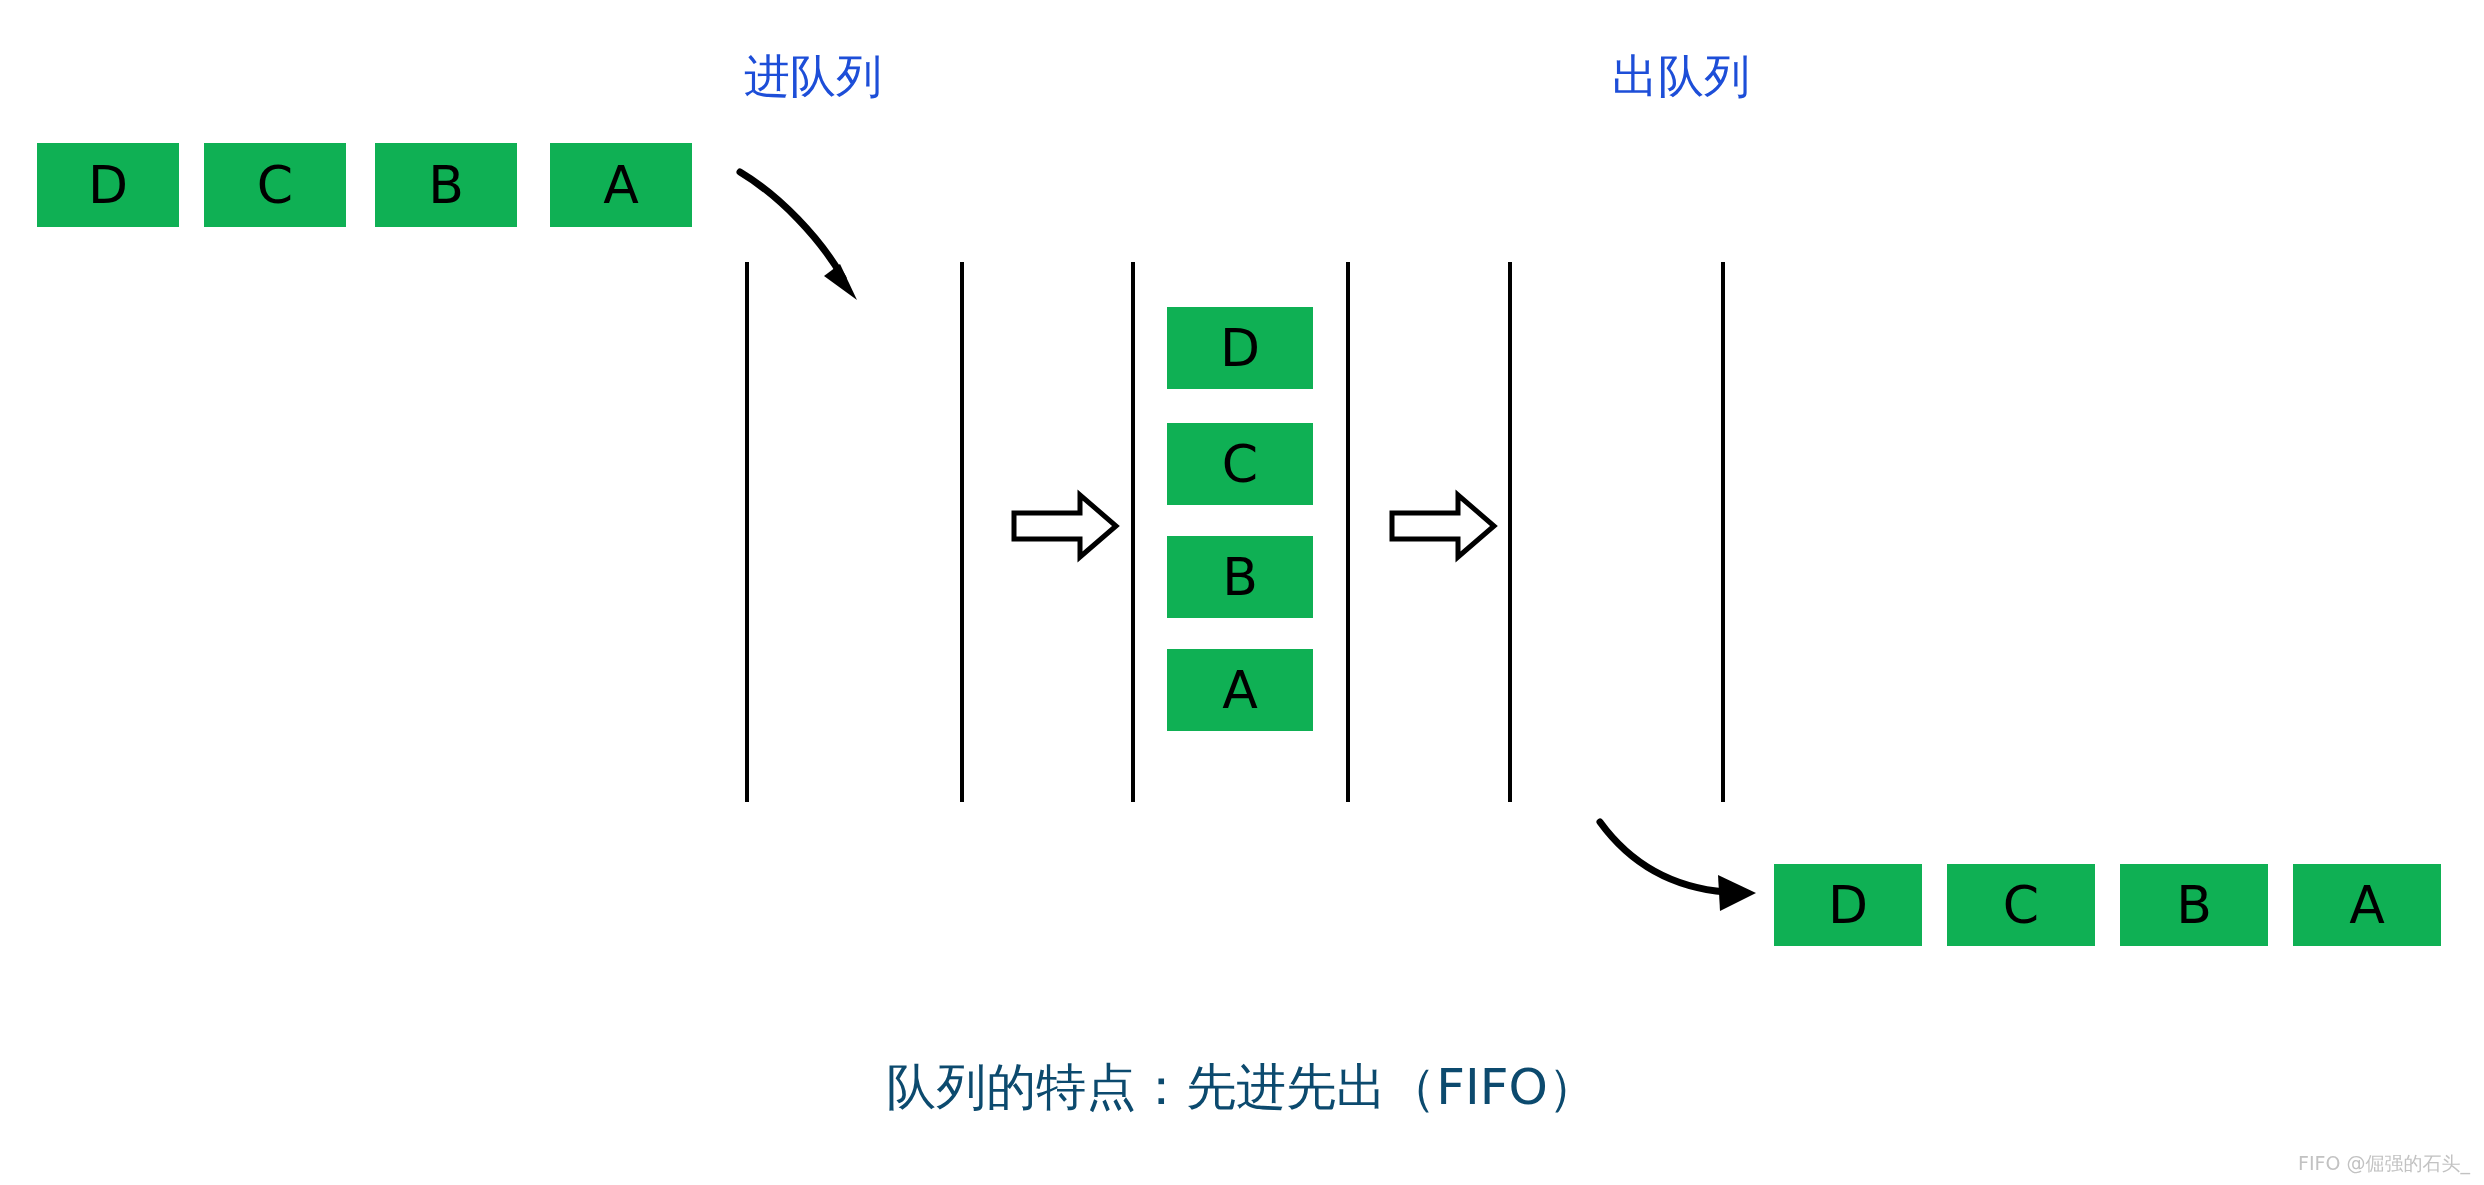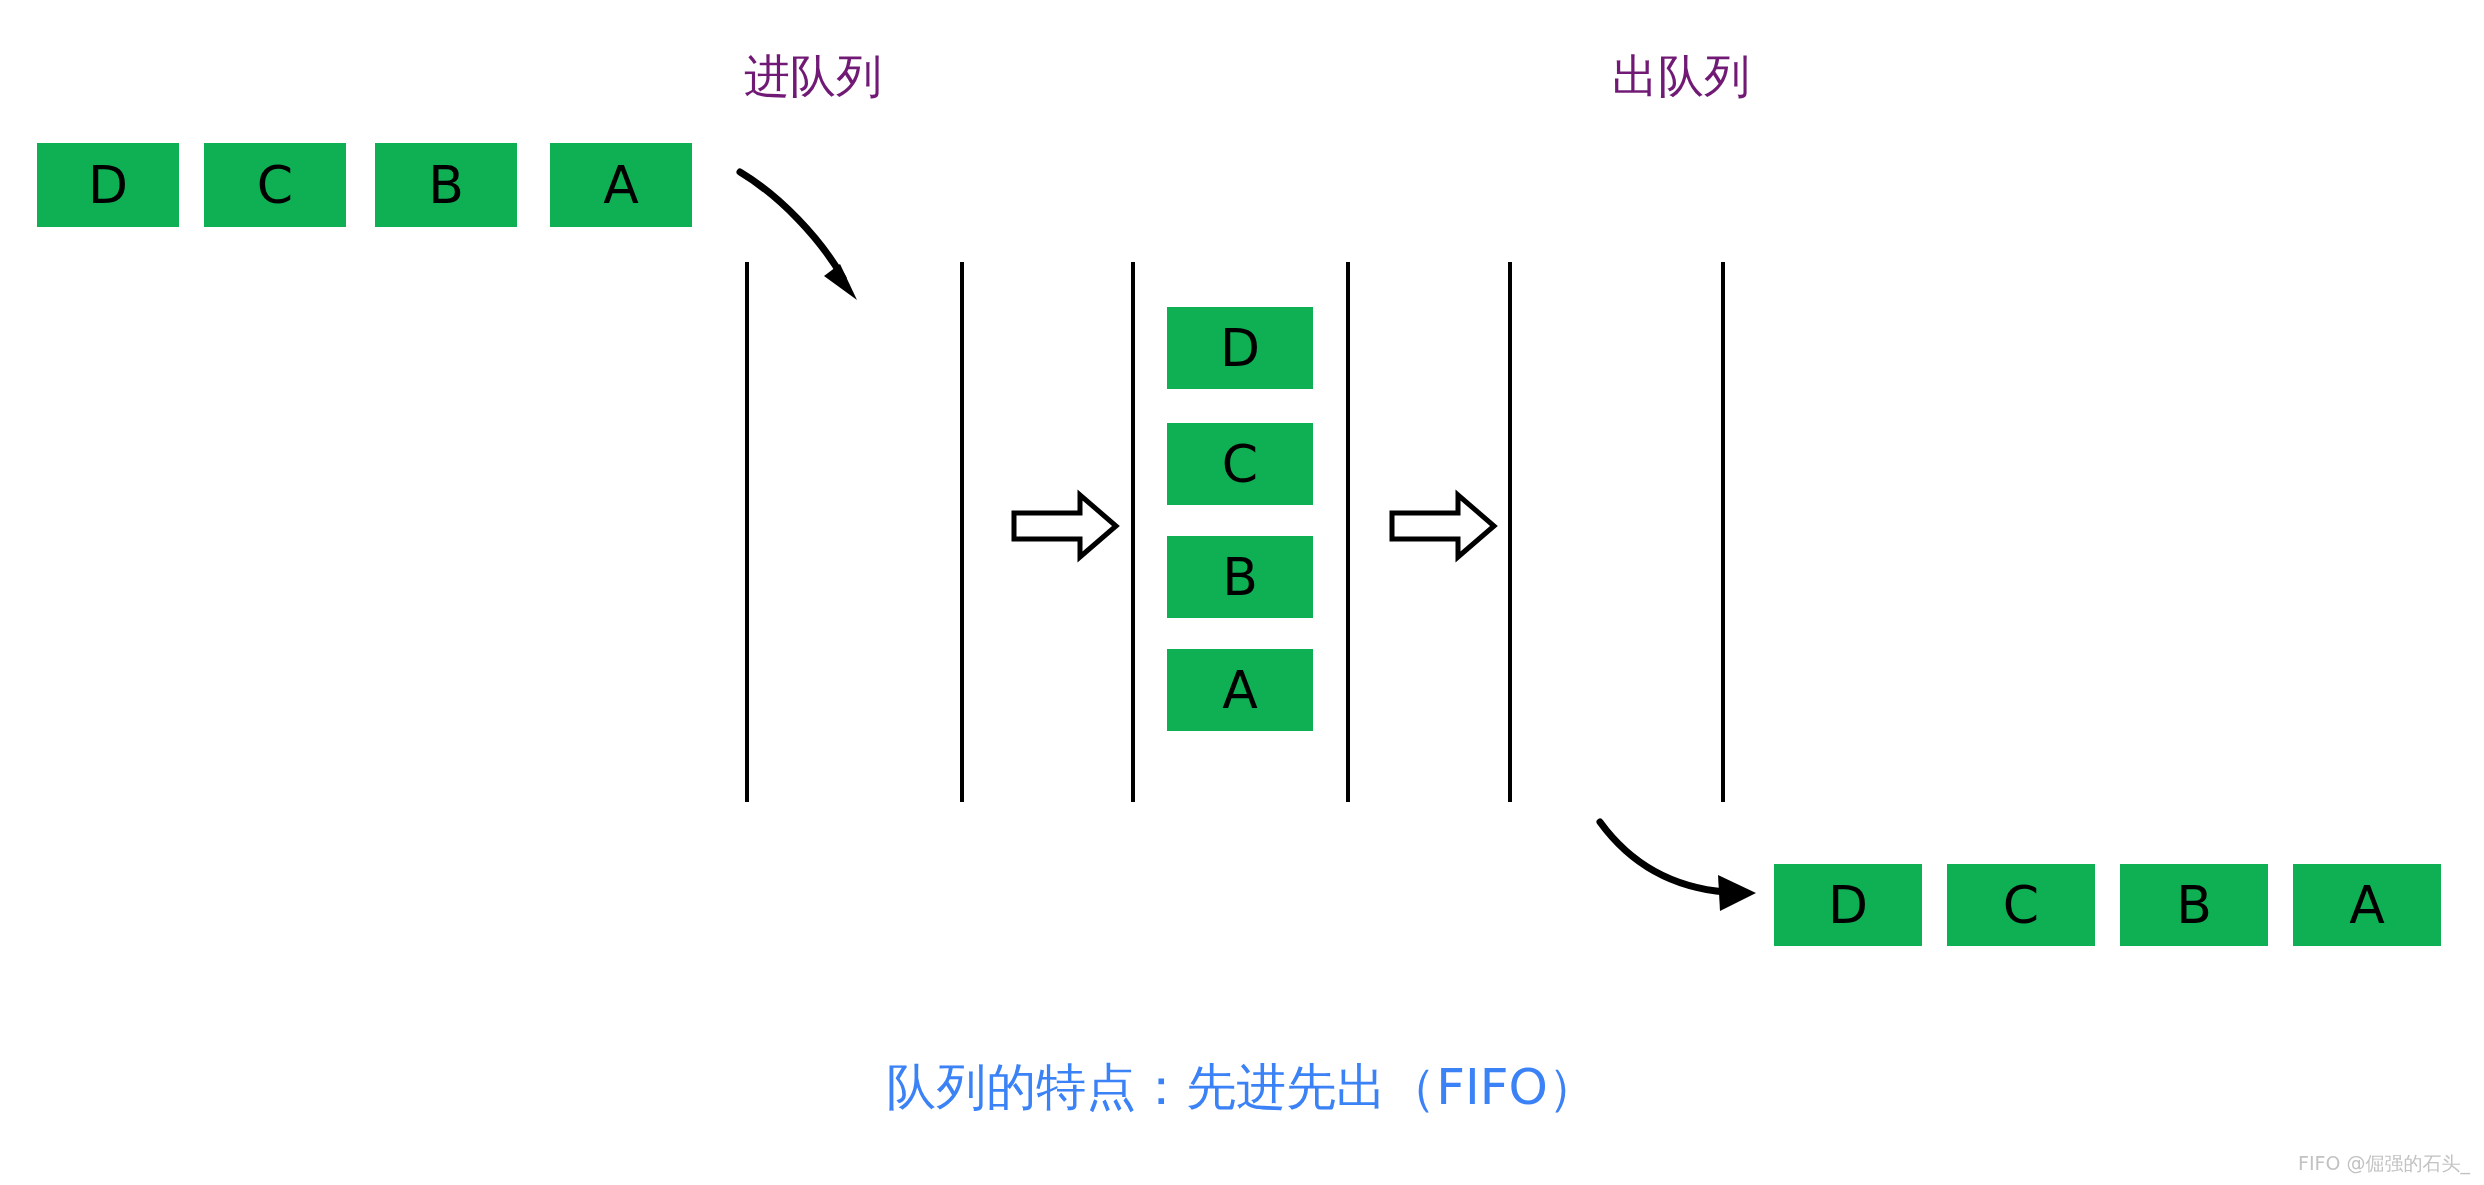--- a/index.html
+++ b/index.html
@@ -44,32 +44,32 @@
     position: absolute;
     top: 262px;
     width: 4px;
     height: 540px;
     background: #000000;
   }
   .cn-label {
     position: absolute;
     font-family: "DejaVu Sans", "Liberation Sans", sans-serif;
     font-size: 46px;
-    color: #701a75;
+    color: #1d4ed8;
     white-space: nowrap;
   }
   .caption {
     position: absolute;
     left: 0;
     right: 0;
     top: 1054px;
     text-align: center;
     font-family: "DejaVu Sans", "Liberation Sans", sans-serif;
     font-size: 50px;
-    color: #3b82f6;
+    color: #0c4a6e;
     white-space: nowrap;
   }
   .watermark {
     position: absolute;
     right: 14px;
     bottom: 8px;
     font-family: "DejaVu Sans", "Liberation Sans", sans-serif;
     font-size: 19px;
     color: #c2c2c2;
     white-space: nowrap;

